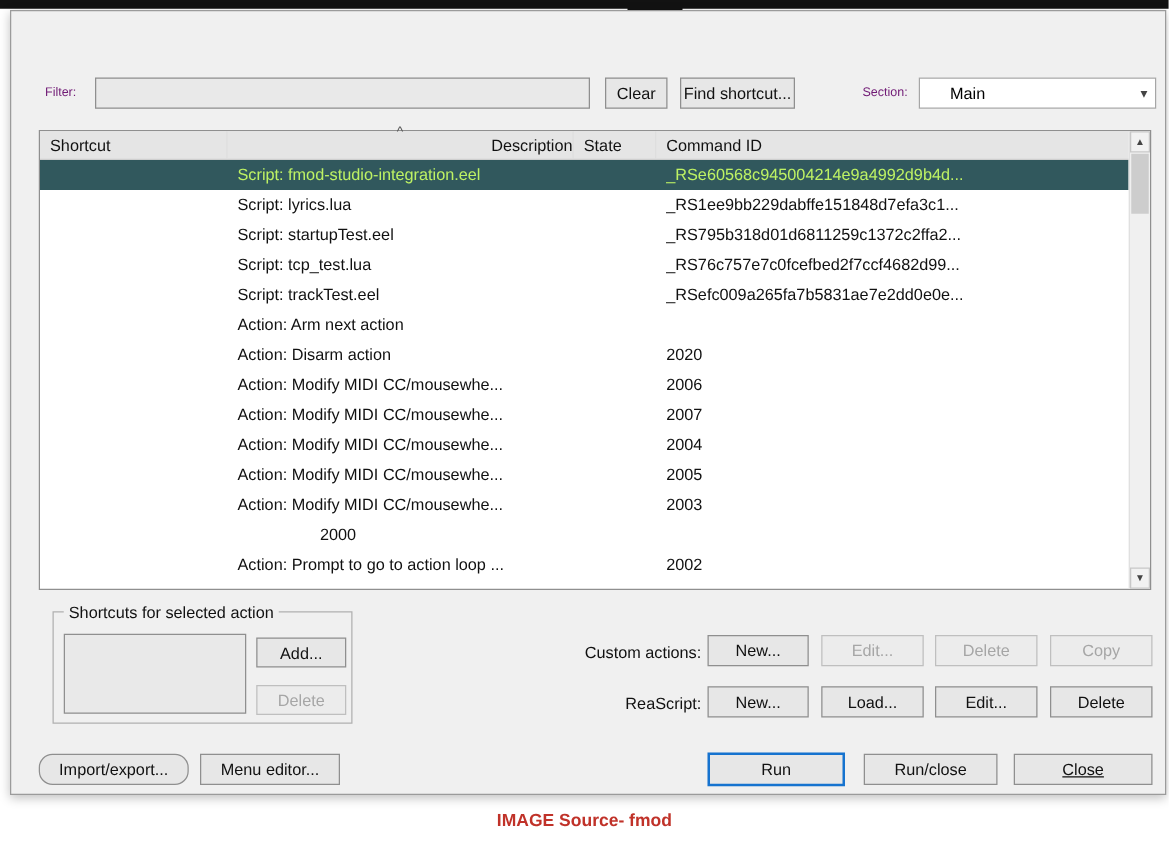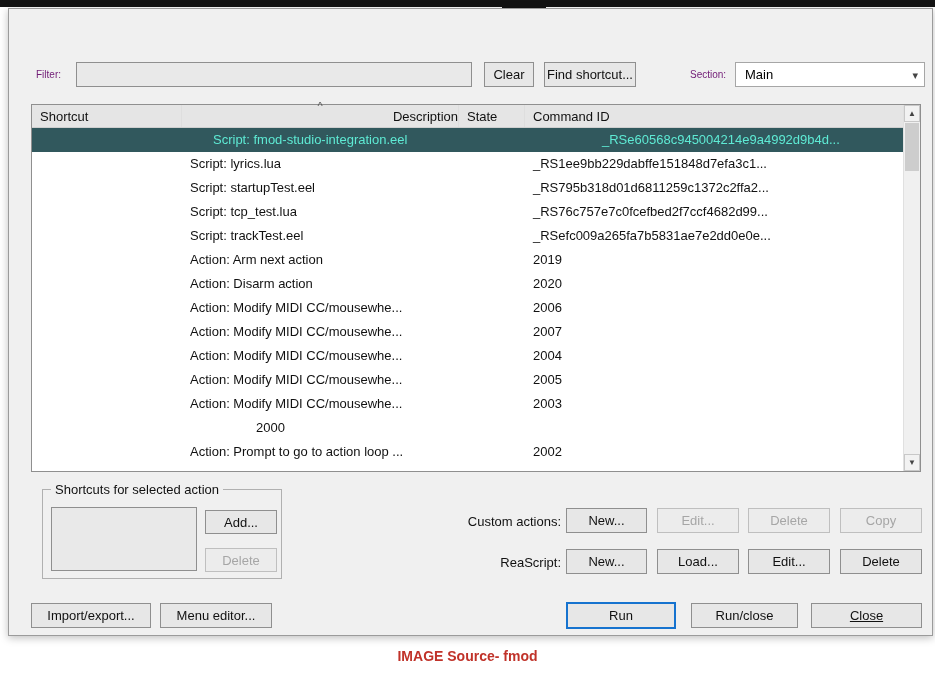--- a/index.html
+++ b/index.html
@@ -25,37 +25,37 @@
   .filter-input { position:absolute; left:67px; top:53px; width:396px; height:25px;
                   background:#e9e9e9; border:1px solid #8f8f8f; padding:0 6px; font-size:13px;
                   font-family:inherit; }
 
   .btn { position:absolute; background:#e7e7e7; border:1px solid #8f8f8f; color:#111;
          font-size:13px; font-family:inherit; height:25px; cursor:pointer; }
   .btn.disabled { color:#a6a6a6; border-color:#bfbfbf; background:#ececec; cursor:default; }
   .btn.default { border:2px solid var(--accent,#1673cf); }
 
   .combo { position:absolute; left:726px; top:53px; width:190px; height:25px; background:#ffffff;
-           border:1px solid #a6a6a6; font-size:13px; line-height:23px; padding-left:9px; cursor:pointer; }
+           border:1px solid #a6a6a6; font-size:13px; line-height:23px; padding-left:24px; cursor:pointer; }
   .combo .chev { position:absolute; right:6px; top:1px; font-size:11px; color:#444; }
 
   .listview { position:absolute; left:22px; top:95px; width:890px; height:368px;
               background:#ffffff; border:1px solid #8f8f8f; }
   .list-header { position:absolute; left:0; top:0; right:17px; height:23px;
                  background:#e5e5e5; border-bottom:1px solid #cfcfcf; display:flex; }
   .hcell { position:relative; border-right:1px solid #dedede; font-size:13px; line-height:23px;
            padding-left:8px; color:#111; overflow:visible; cursor:pointer; }
   .h-short { width:150px; } .h-desc { width:277px;text-align:right; } .h-state { width:66px; }
   .h-cmd { flex:1; border-right:none; }
   .sort-caret { position:absolute; top:-4px; left:50%; transform:translateX(-50%);
                 font-size:11px; color:#555; line-height:10px; }
 
   .list-body { position:absolute; left:0; top:23px; right:17px; bottom:0; overflow:hidden; }
   .lrow { display:flex; height:24px; line-height:24px; font-size:13px; color:#111; cursor:default; }
-  .lrow.sel { background:var(--sel-bg,#31585d); color:#5eead4;gap:23px; }
+  .lrow.sel { background:var(--sel-bg,#31585d); color:#bef264; }
   .lcell { padding-left:8px; white-space:nowrap; overflow:hidden; }
   .c-short { width:150px; } .c-desc { width:277px; } .c-state { width:66px; } .c-cmd { flex:1; }
 
   .scrollbar { position:absolute; top:0; right:0; bottom:0; width:17px; background:#f0f0f0;
                border-left:1px solid #e0e0e0; }
   .sb-btn { position:absolute; left:0; right:0; height:17px; background:#f2f2f2;
             border:1px solid #c8c8c8; font-size:8px; color:#444; text-align:center;
             line-height:15px; cursor:pointer; }
   .sb-up { top:0; } .sb-down { bottom:0; }
   .sb-thumb { position:absolute; left:1px; right:1px; top:18px; height:48px;
@@ -131,21 +131,20 @@
         <div class="lrow">
           <span class="lcell c-short"></span>
           <span class="lcell c-desc">Script: trackTest.eel</span>
           <span class="lcell c-state"></span>
           <span class="lcell c-cmd">_RSefc009a265fa7b5831ae7e2dd0e0e...</span>
         </div>
         <div class="lrow">
           <span class="lcell c-short"></span>
           <span class="lcell c-desc">Action: Arm next action</span>
           <span class="lcell c-state"></span>
-          <span class="lcell c-cmd">2019</span>
         </div>
         <div class="lrow">
           <span class="lcell c-short"></span>
           <span class="lcell c-desc">Action: Disarm action</span>
           <span class="lcell c-state"></span>
           <span class="lcell c-cmd">2020</span>
         </div>
         <div class="lrow">
           <span class="lcell c-short"></span>
           <span class="lcell c-desc">Action: Modify MIDI CC/mousewhe...</span>
@@ -207,20 +206,20 @@
   <button class="btn disabled" style="left:648px; top:499px; width:82px;" disabled="">Edit...</button>
   <button class="btn disabled" style="left:739px; top:499px; width:82px;" disabled="">Delete</button>
   <button class="btn disabled" style="left:831px; top:499px; width:82px;" disabled="">Copy</button>
 
   <span class="right-label" style="top:546px;">ReaScript:</span>
   <button class="btn" style="left:557px; top:540px; width:81px;">New...</button>
   <button class="btn" style="left:648px; top:540px; width:82px;">Load...</button>
   <button class="btn" style="left:739px; top:540px; width:82px;">Edit...</button>
   <button class="btn" style="left:831px; top:540px; width:82px;">Delete</button>
 
-  <button class="btn" style="left:22px; top:594px; width:120px;">Import/export...</button>
+  <button class="btn" style="left:22px; top:594px; width:120px;border-radius:11px;">Import/export...</button>
   <button class="btn" style="left:151px; top:594px; width:112px;">Menu editor...</button>
   <button class="btn default" style="left:557px; top:593px; width:110px; height:27px;">Run</button>
   <button class="btn" style="left:682px; top:594px; width:107px;">Run/close</button>
   <button class="btn" style="left:802px; top:594px; width:111px;text-decoration:underline;">Close</button>
 </div>
 
 <div class="caption">IMAGE Source- fmod</div>
 
 </body></html>

